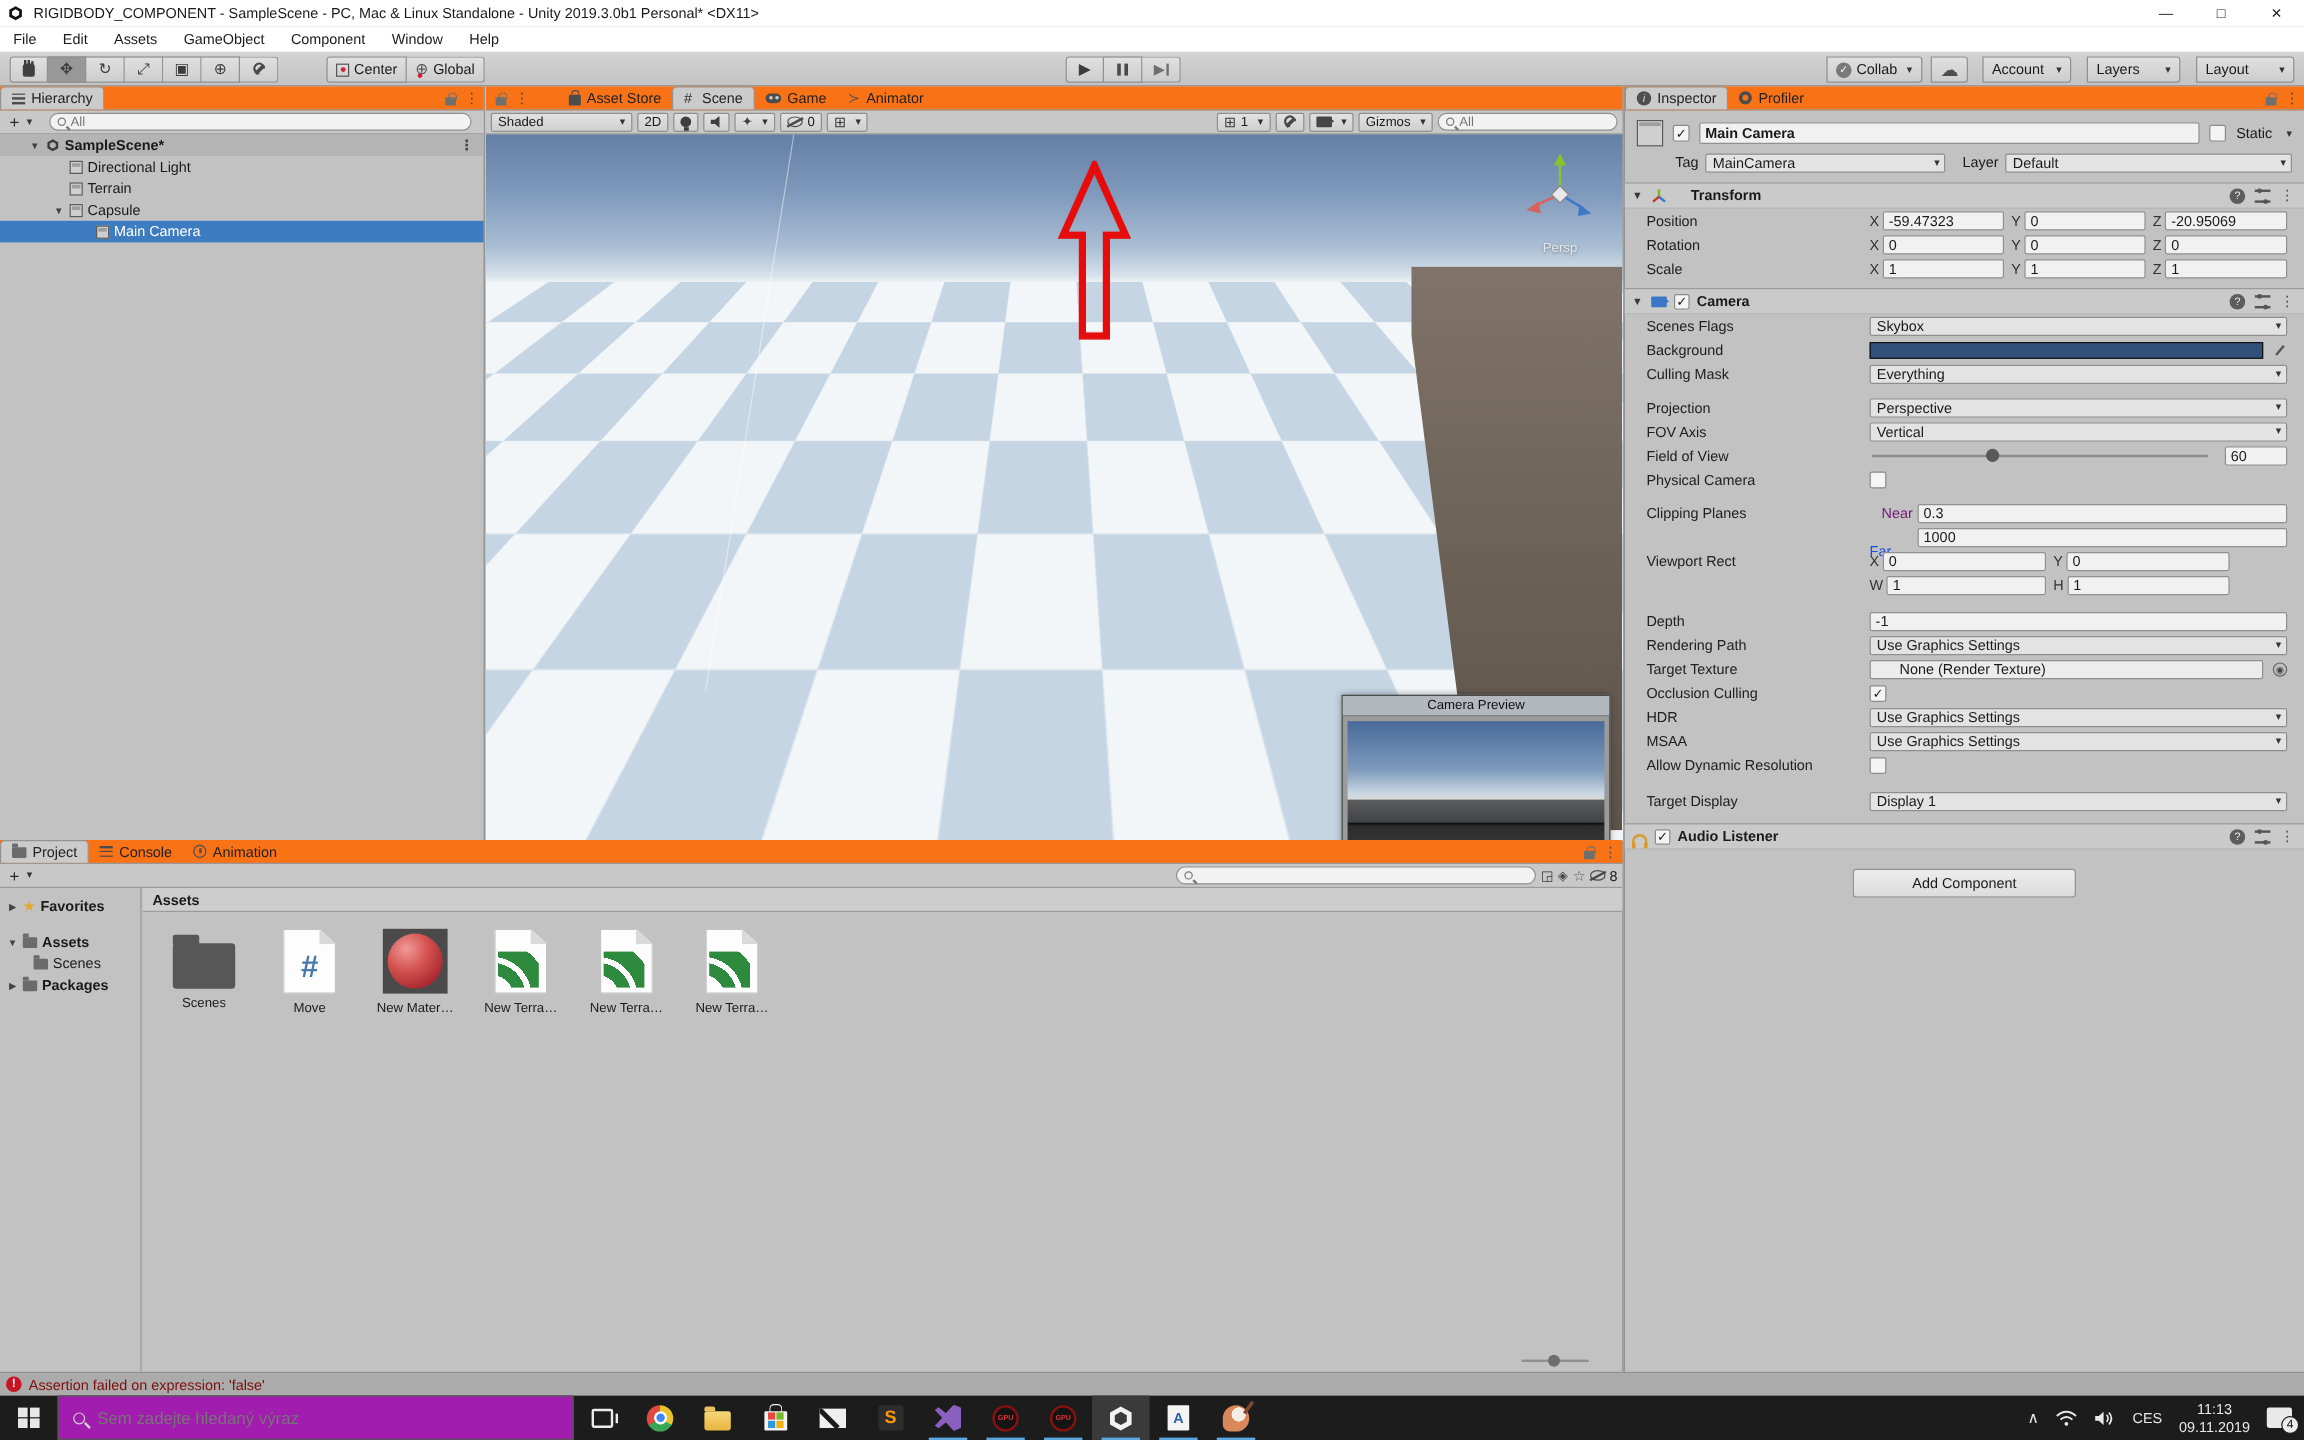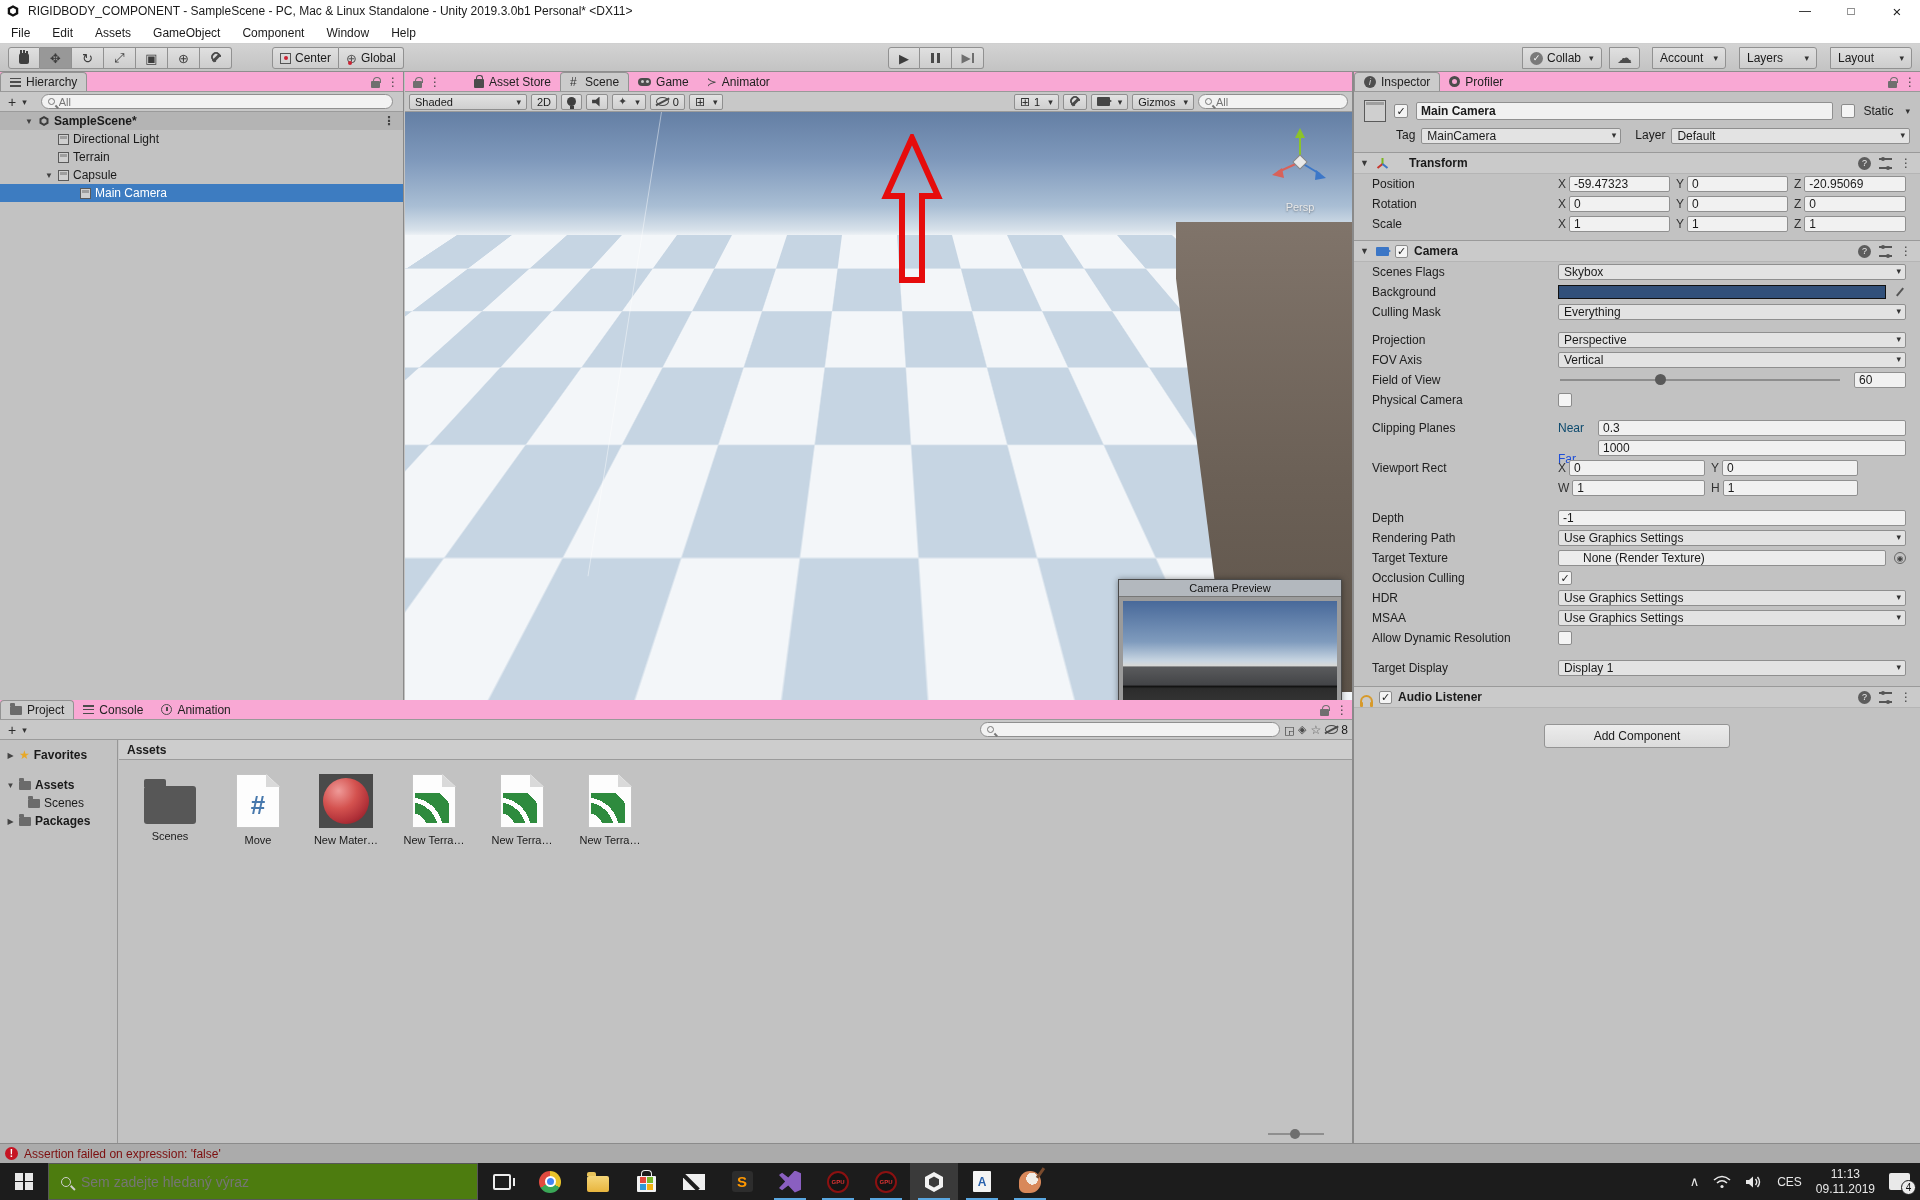--- a/index.html
+++ b/index.html
@@ -26,21 +26,21 @@
   .icon-gray { color:#3d3d3d; font-size:13px; }
   .pause-bars { display:flex; gap:3px; }
   .pause-bars i { width:3px; height:10px; background:#4a4a4a; }
   .step-wrap { display:flex; align-items:center; gap:1px; color:#6f6f6f; }
   .step-wrap i { width:2px; height:10px; background:#6f6f6f; }
   .dd-caret { font-size:9px; color:#333; margin-left:4px; }
 
   
   .workspace { position:relative; height:1071px; }
   .panel { position:absolute; background:#c2c2c2; border-right:1px solid #8a8a8a; }
-  .tabbar { height:20px; background:#f9a8d4; display:flex; align-items:flex-end; border-bottom:1px solid #999; position:relative; }
+  .tabbar { height:20px; background:#f97316; display:flex; align-items:flex-end; border-bottom:1px solid #999; position:relative; }
   .tab { height:19px; padding:0 9px; display:flex; align-items:center; gap:5px; color:#222; }
   .tab.active { background:#cbcbcb; border:1px solid #939393; border-bottom:none; border-radius:4px 4px 0 0; }
   .tabbar-right { position:absolute; right:4px; top:3px; display:flex; align-items:center; gap:7px; }
   .kebab { color:#444; font-size:12px; letter-spacing:0; }
   .lock { width:9px; height:7px; background:#6f6f6f; border-radius:1px; position:relative; margin-top:4px; }
   .lock::before { content:""; position:absolute; top:-4px; left:1.5px; width:6px; height:5px; border:1.5px solid #6f6f6f; border-bottom:none; border-radius:4px 4px 0 0; }
   .subbar { height:20px; background:#c8c8c8; border-bottom:1px solid #9b9b9b; display:flex; align-items:center; padding:0 4px; gap:4px; }
   .searchbox { height:15px; background:#f2f2f2; border:1px solid #8f8f8f; border-radius:8px; display:flex; align-items:center; padding:0 6px; gap:4px; }
   .searchbox input { border:none; outline:none; background:transparent; font-size:11px; width:100%; font-family:inherit; color:#333; }
   .mag { width:7px; height:7px; border:1.5px solid #777; border-radius:50%; position:relative; flex:none; }
@@ -135,21 +135,21 @@
   
   .statusbar { height:20px; background:#ababab; border-top:1px solid #8b8b8b; display:flex; align-items:center; padding-left:5px; gap:6px; }
   .err-ico { width:13px; height:13px; border-radius:50%; background:#c61423; color:#fff; font-size:10px; font-weight:bold; display:flex; align-items:center; justify-content:center; }
   .status-text { color:#7c0e0e; }
 
   
   .taskbar { height:37px; background:#1c1c1c; display:flex; align-items:stretch; color:#e8e8e8; }
   .tb-start { width:48px; display:flex; align-items:center; justify-content:center; }
   .winlogo { display:grid; grid-template-columns:8px 8px; grid-template-rows:8px 8px; gap:1.5px; }
   .winlogo i { background:#e8e8e8; }
-  .tb-search { width:430px; background:#4d7c0f; border:1px solid #575757; display:flex; align-items:center; gap:10px; padding:0 12px; }
+  .tb-search { width:430px; background:#a21caf; border:1px solid #575757; display:flex; align-items:center; gap:10px; padding:0 12px; }
   .tb-search .mag { border-color:#cfcfcf; width:10px; height:10px; }
   .tb-search .mag::after { background:#cfcfcf; width:6px; left:8px; top:9px; }
   .tb-search input { background:transparent; border:none; outline:none; color:#cfcfcf; font-size:14px; width:100%; font-family:inherit; }
   .tb-icons { display:flex; }
   .tb-ico { width:48px; display:flex; align-items:center; justify-content:center; position:relative; }
   .tb-ico.running::after { content:""; position:absolute; bottom:0; left:8px; right:8px; height:2.5px; background:#5aa7e0; }
   .tb-ico.active { background:#3a3a3a; }
   .tb-tray { margin-left:auto; display:flex; align-items:center; gap:14px; padding-right:10px; }
   .clock { text-align:center; font-size:12px; line-height:1.25; }
   .notif { width:21px; height:17px; background:#e9e9e9; border-radius:2px; position:relative; }
@@ -732,21 +732,21 @@
           <span class="knob" style="left:34%;"></span>
         </div>
       <span class="tf" style="flex:none;width:52px;">60</span>
     </div>
     <div class="insp-row">
       <span class="insp-label">Physical Camera</span>
       <span class="cb"></span>
     </div>
     <div class="insp-row" style="margin-top:8px;">
       <span class="insp-label">Clipping Planes</span>
-      <span style="width:36px;color:#0c4a6e;">Near</span>
+      <span style="width:36px;color:#701a75;text-align:right;">Near</span>
       <span class="tf">0.3</span>
     </div>
     <div class="insp-row">
       <span class="insp-label"></span>
       <span style="width:36px;color:#1d4ed8;margin-top:21px;">Far</span>
       <span class="tf">1000</span>
     </div>
     <div class="insp-row">
       <span class="insp-label">Viewport Rect</span>
       <div class="xyz" style="max-width:300px;">

